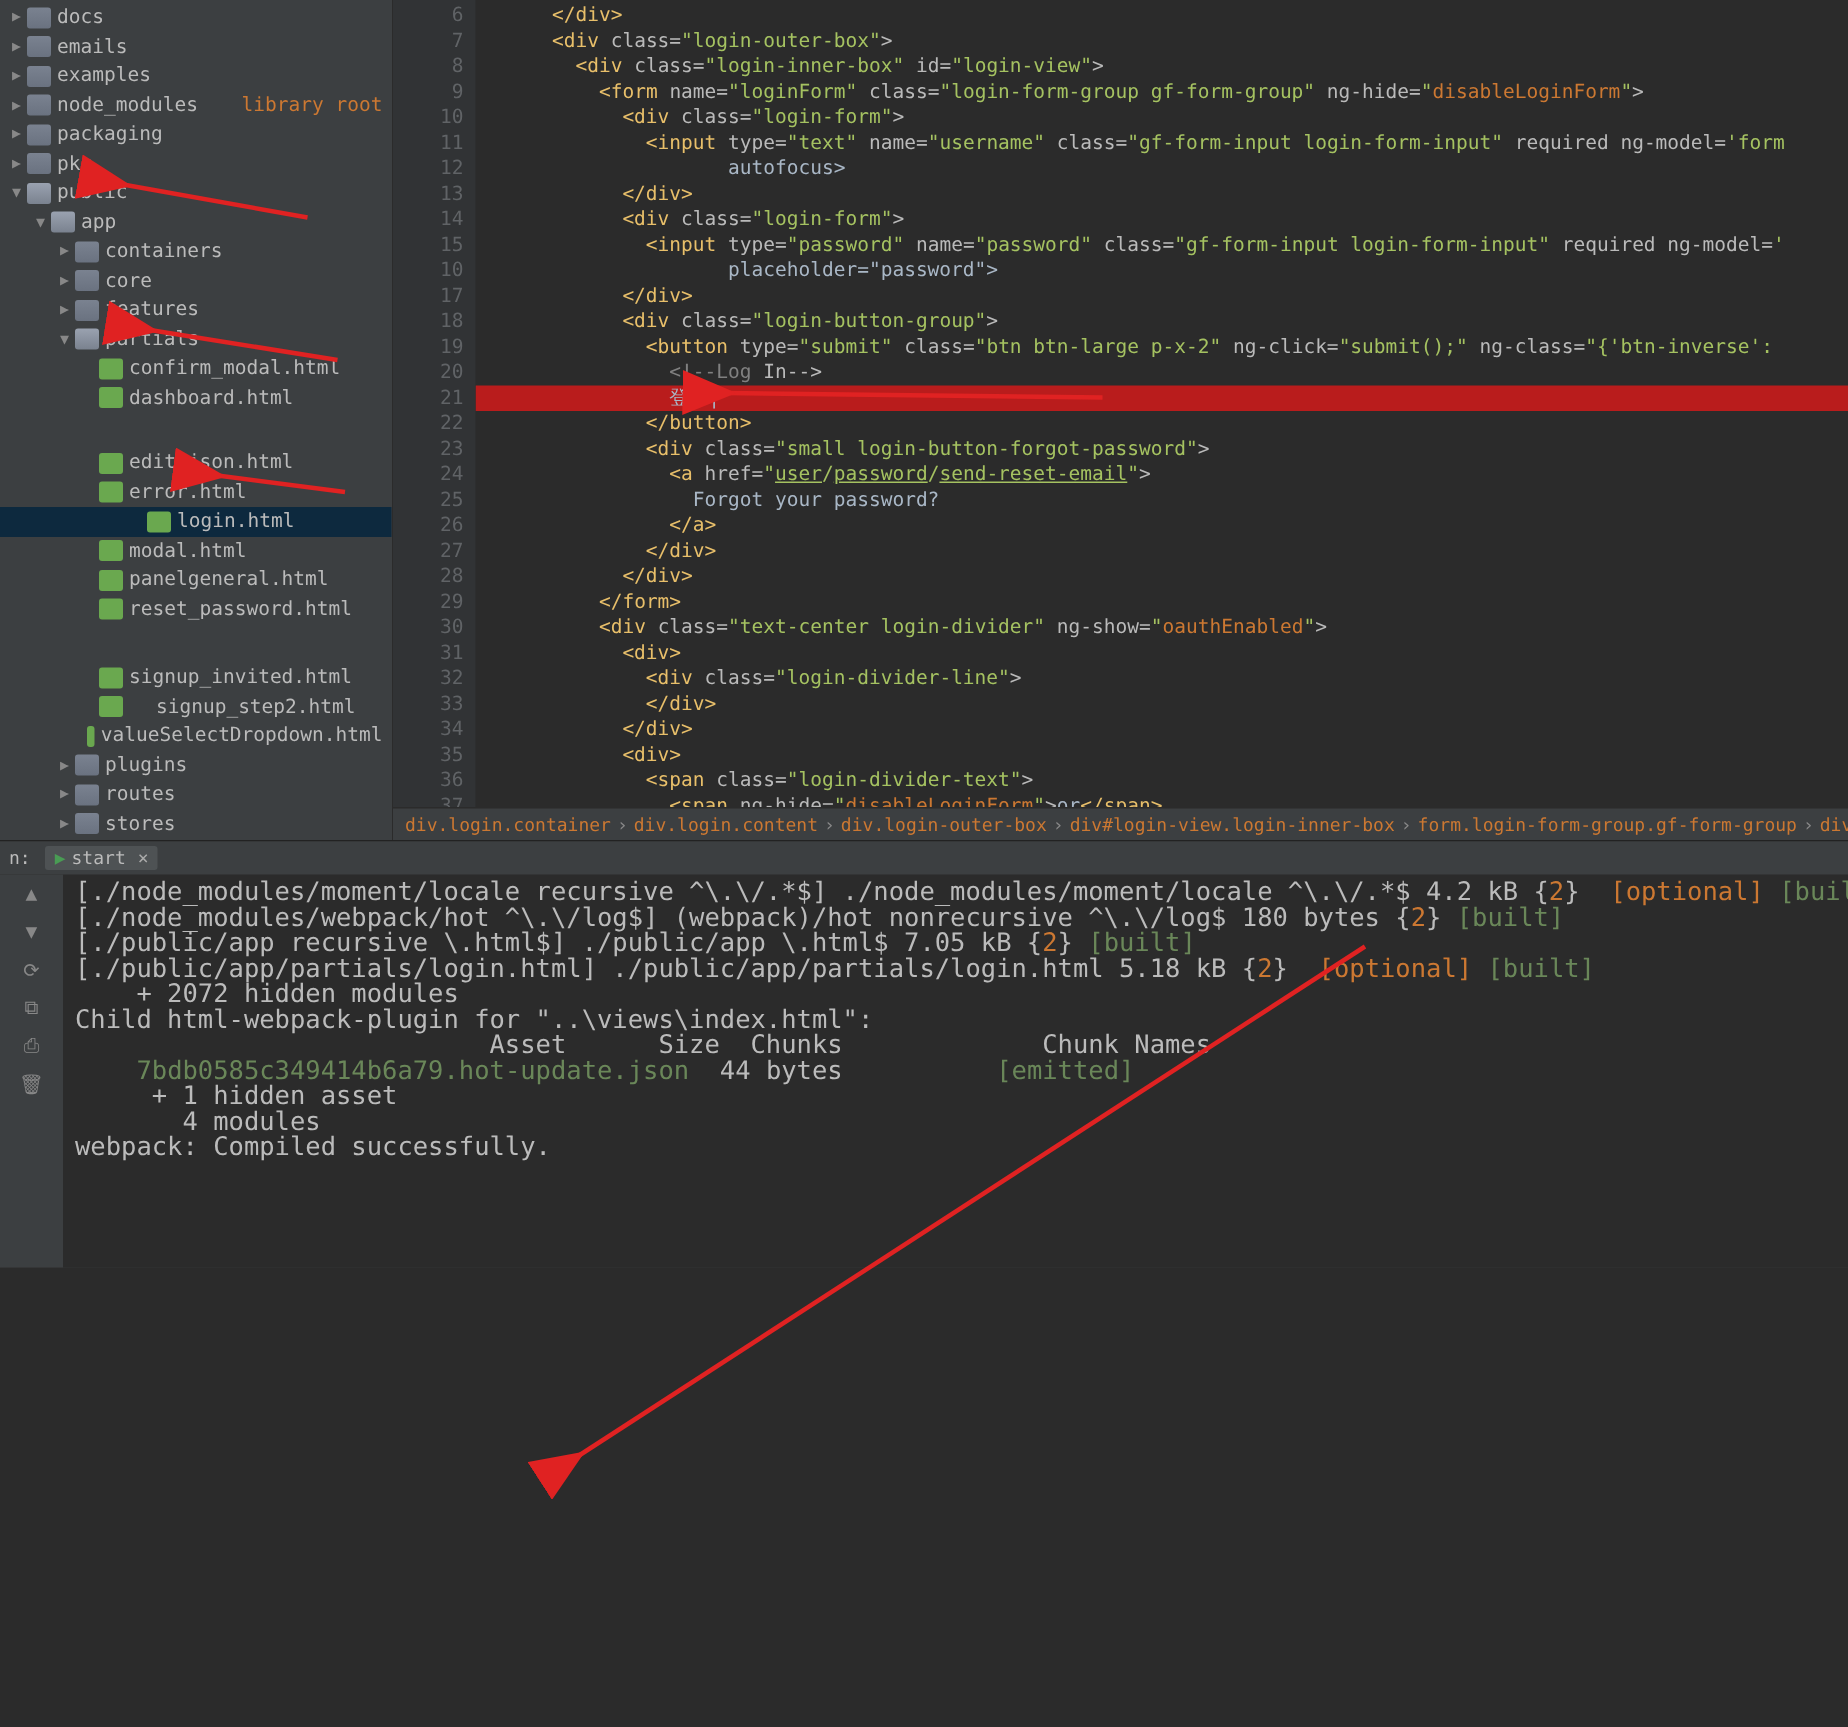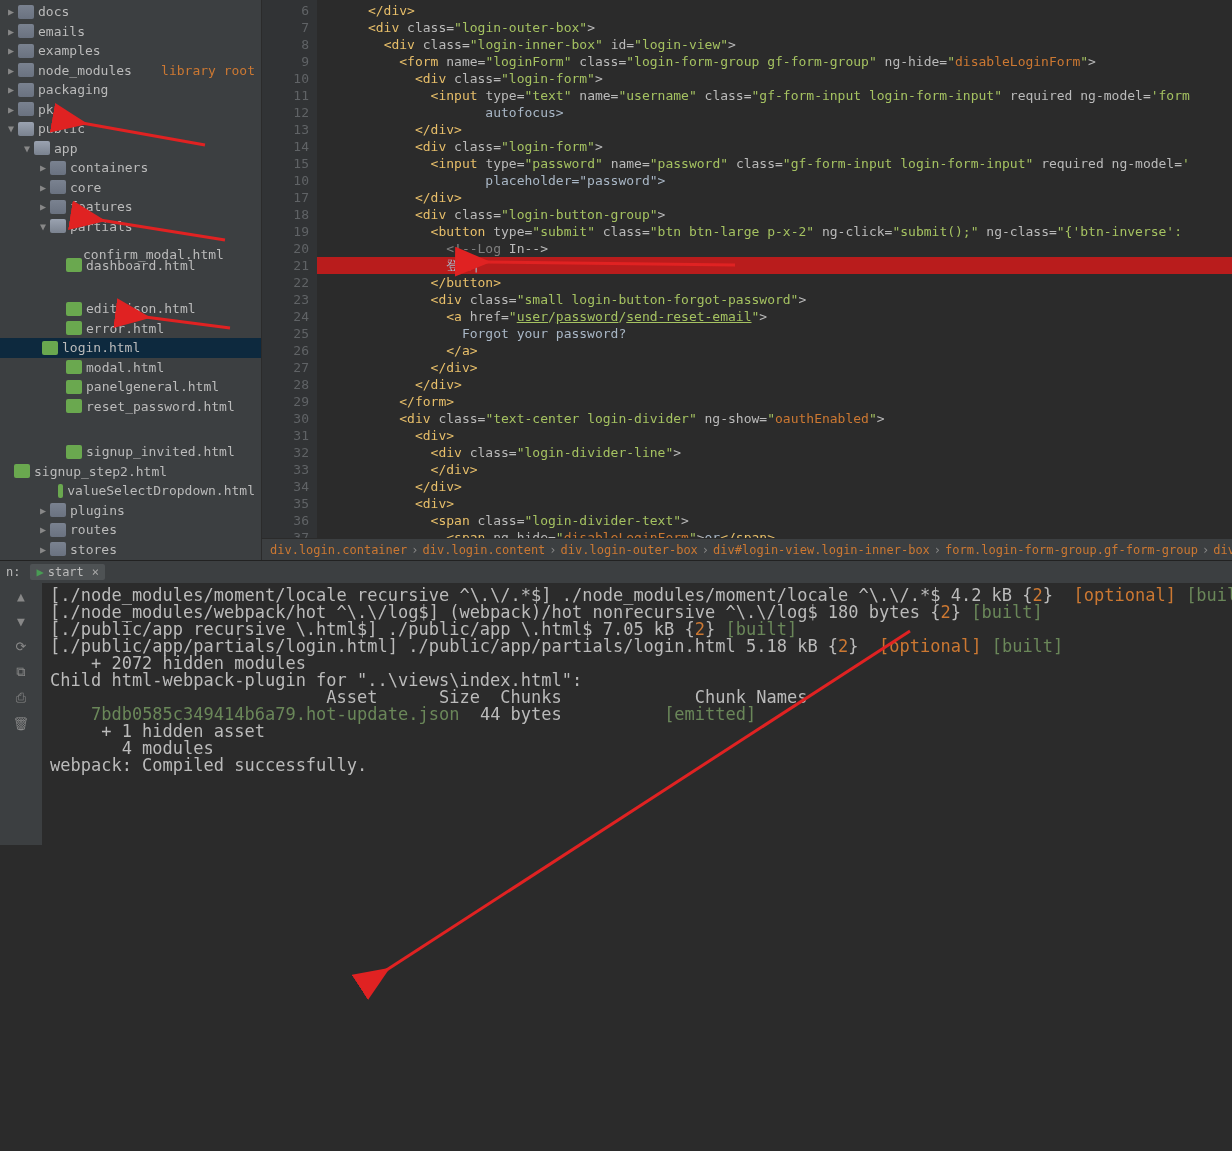--- a/index.html
+++ b/index.html
@@ -116,41 +116,41 @@
           <div class="node" style="padding-left: 36px;">
             <span class="arrow caret">▶</span>
             <span class="ic ic-folder"></span>
             <span class="tree-label nm">features</span>
           </div>
           <div class="node" style="padding-left: 36px;">
             <span class="arrow caret">▼</span>
             <span class="ic ic-folder-open"></span>
             <span class="tree-label nm">partials</span>
           </div>
-          <div class="node" style="padding-left: 52px; flex-direction: column;">
+          <div class="node" style="padding-left: 52px;">
             <span class="arrow caret">&nbsp;</span>
             <span class="ic ic-html"></span>
             <span class="tree-label nm">confirm_modal.html</span>
           </div>
           <div class="node" style="padding-left: 52px;">
             <span class="arrow caret">&nbsp;</span>
             <span class="ic ic-html"></span>
             <span class="tree-label nm">dashboard.html</span>
           </div>
           <div class="node" style="padding-left: 52px; margin-top: 24px;">
             <span class="arrow caret">&nbsp;</span>
             <span class="ic ic-html"></span>
             <span class="tree-label nm">edit_json.html</span>
           </div>
           <div class="node" style="padding-left: 52px;">
             <span class="arrow caret">&nbsp;</span>
             <span class="ic ic-html"></span>
             <span class="tree-label nm">error.html</span>
           </div>
-          <div class="node sel" style="padding-left: 28px;">
+          <div class="node sel" style="padding-left: 84px;">
             <span class="arrow caret">&nbsp;</span>
             <span class="ic ic-html"></span>
             <span class="tree-label nm">login.html</span>
           </div>
           <div class="node" style="padding-left: 52px;">
             <span class="arrow caret">&nbsp;</span>
             <span class="ic ic-html"></span>
             <span class="tree-label nm">modal.html</span>
           </div>
           <div class="node" style="padding-left: 52px;">
@@ -161,21 +161,21 @@
           <div class="node" style="padding-left: 52px;">
             <span class="arrow caret">&nbsp;</span>
             <span class="ic ic-html"></span>
             <span class="tree-label nm">reset_password.html</span>
           </div>
           <div class="node" style="padding-left: 52px; margin-top: 26px;">
             <span class="arrow caret">&nbsp;</span>
             <span class="ic ic-html"></span>
             <span class="tree-label nm">signup_invited.html</span>
           </div>
-          <div class="node" style="">
+          <div class="node" style="padding-left: 52px; text-align: center;">
             <span class="arrow caret">&nbsp;</span>
             <span class="ic ic-html"></span>
             <span class="tree-label nm">signup_step2.html</span>
           </div>
           <div class="node" style="padding-left: 52px;">
             <span class="arrow caret">&nbsp;</span>
             <span class="ic ic-html"></span>
             <span class="tree-label nm">valueSelectDropdown.html</span>
           </div>
           <div class="node" style="padding-left: 36px;">

